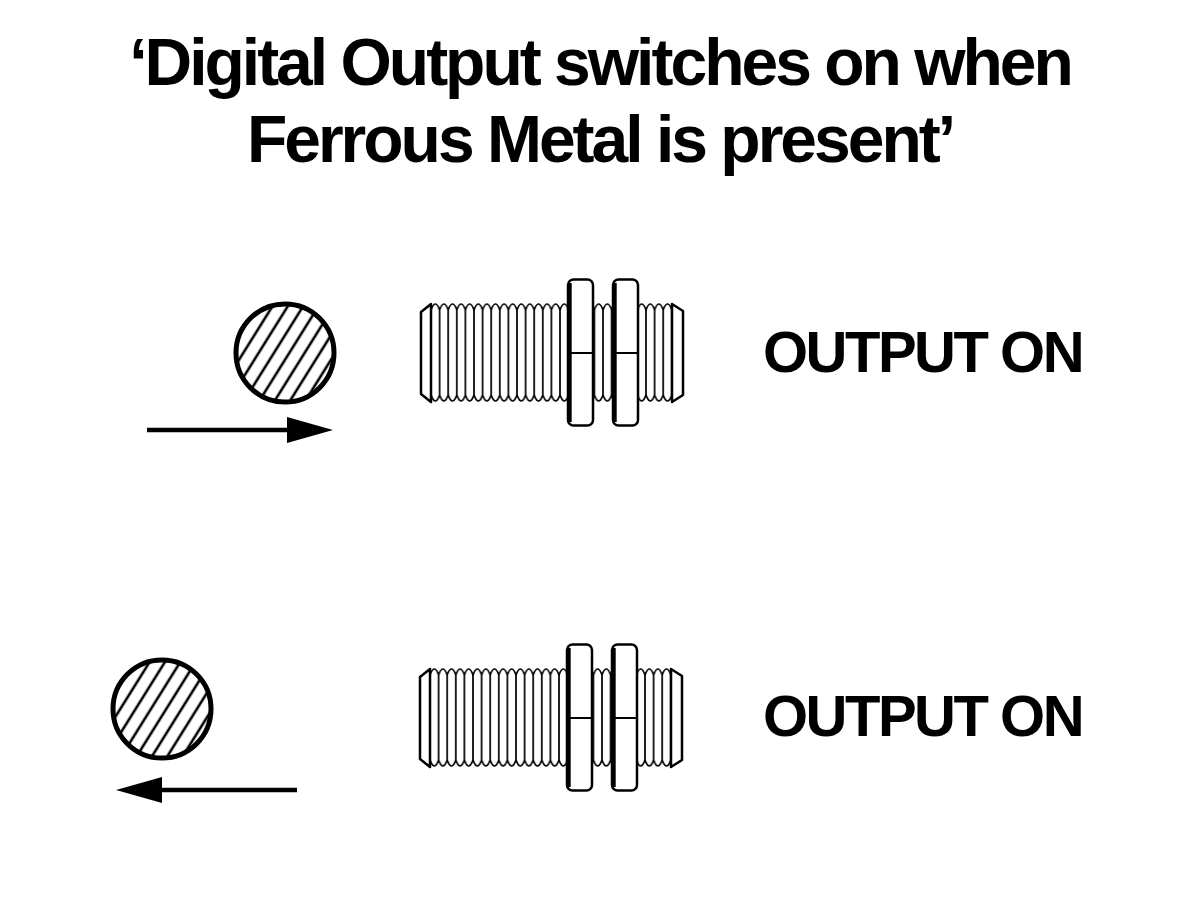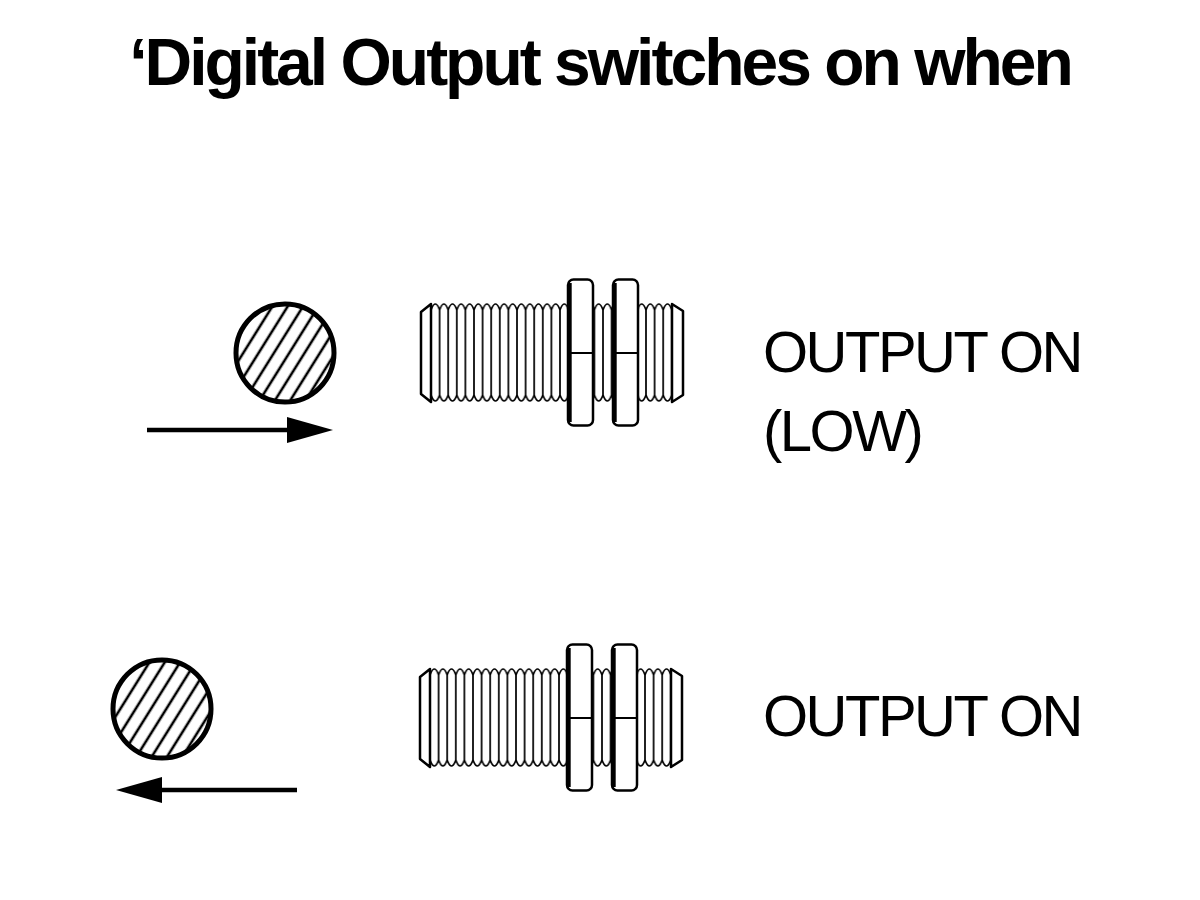--- a/index.html
+++ b/index.html
@@ -21,21 +21,21 @@
     font-size:66px;
     line-height:77px;
     letter-spacing:-3px;
     color:var(--ink);
   }
 
   .abs { position:absolute; }
 
   .row-label {
     position:absolute;
-    font-weight:400;
+    font-weight:700;
     font-size:58px;
     line-height:79px;
     letter-spacing:-2.5px;
     color:var(--ink);
     white-space:nowrap;
   }
 
   svg { display:block; }
   .defs-holder { position:absolute; width:0; height:0; overflow:hidden; }
 </style>
@@ -74,39 +74,39 @@
       </g>
 
       <g id="target-art">
         <circle cx="54" cy="54" r="49" fill="url(#hatch)" stroke="#000000" stroke-width="5"></circle>
       </g>
     </defs>
   </svg>
 
   <div class="title">
     <div>‘Digital Output switches on when</div>
+    <div>Ferrous Metal is present’</div>
   </div>
 
   <div>
     <svg class="abs" style="left:231px; top:299px;" width="108" height="108" viewBox="0 0 108 108">
       <use href="#target-art"></use>
     </svg>
 
     <svg class="abs" style="left:147px; top:417px;" width="186" height="26" viewBox="0 0 186 26">
       <line x1="0" y1="13" x2="144" y2="13" stroke="#000000" stroke-width="4.5"></line>
       <polygon points="140,0 186,13 140,26" fill="#000000"></polygon>
     </svg>
 
     <svg class="abs" style="left:418px; top:278px;" width="270" height="150" viewBox="0 0 270 150">
       <use href="#sensor-art"></use>
     </svg>
 
     <div class="row-label" style="left:763px; top:312px;">
       <div>OUTPUT ON</div>
-      <div>(LOW)</div>
     </div>
   </div>
 
   <div>
     <svg class="abs" style="left:108px; top:655px;" width="108" height="108" viewBox="0 0 108 108">
       <use href="#target-art"></use>
     </svg>
 
     <svg class="abs" style="left:116px; top:777px;" width="182" height="26" viewBox="0 0 182 26">
       <polygon points="0,13 46,0 46,26" fill="#000000"></polygon>

